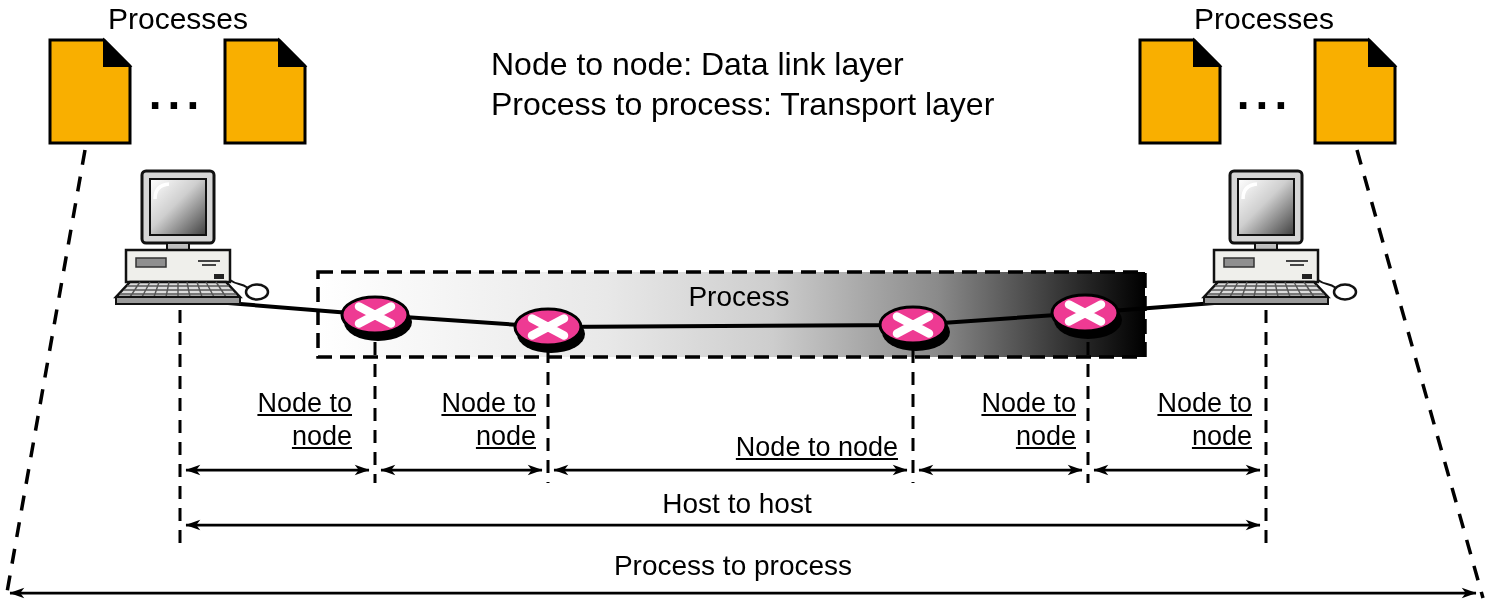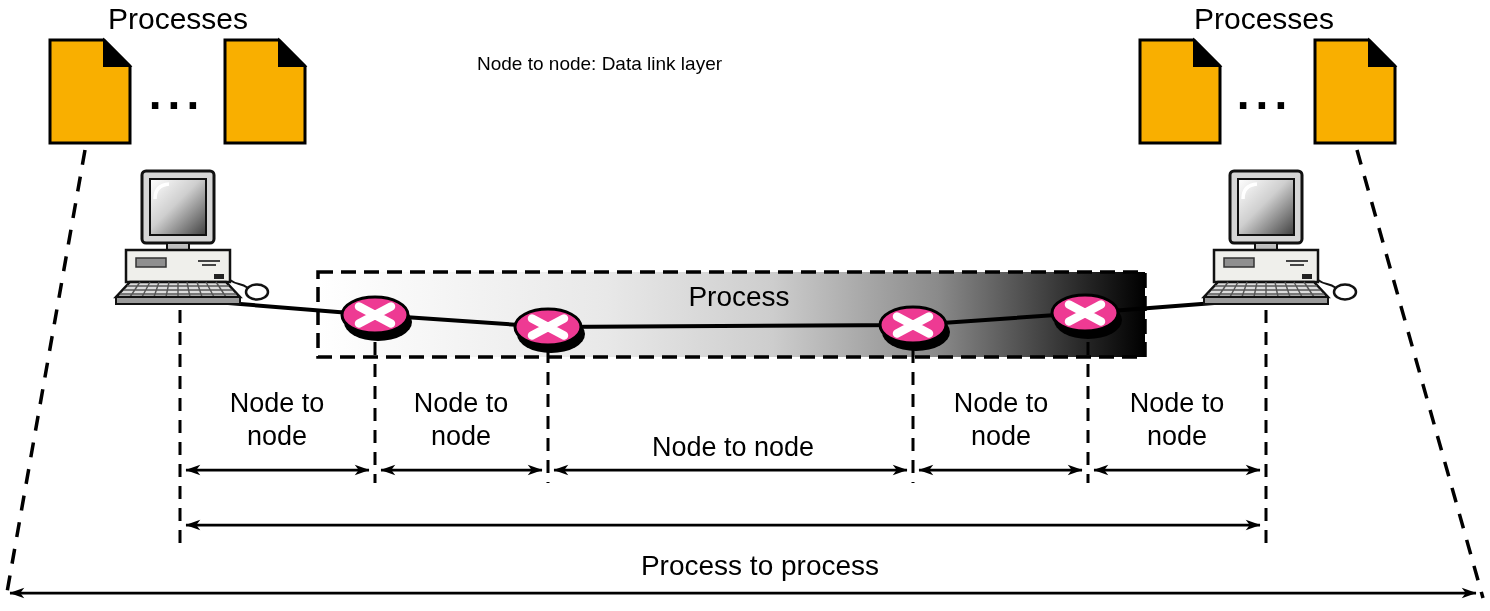--- a/index.html
+++ b/index.html
@@ -11,29 +11,29 @@
     font-family:"Liberation Sans", sans-serif;
     color:#000;
   }
   svg.canvas{position:absolute;left:0;top:0;}
   .lbl{
     position:absolute;
     font-family:"Liberation Sans", sans-serif;
     color:#000;
     white-space:nowrap;
   }
-  .center{transform:translateX(-50%);text-align:center;}
+  .center{transform:translateX(-50%);text-align:right;}
   .proc-lbl{font-size:30px;top:2px;}
   .dots{font-size:46px;font-weight:800;letter-spacing:6px;line-height:1;top:70px;}
-  #legend{left:477px;top:44px;font-size:19px;line-height:40px;}
-  .node-lbl{font-size:27px;line-height:33px;top:387px;white-space:normal;width:150px;}
+  #legend{left:491px;top:44px;font-size:32px;line-height:40px;}
+  .node-lbl{font-size:27px;line-height:33px;top:387px;white-space:normal;width:150px;text-decoration:underline;}
   .node-lbl.wide{top:431px;white-space:nowrap;width:330px;}
   #internet-lbl{left:739px;top:281px;font-size:28px;}
   #host-lbl{left:737px;top:488px;font-size:28px;}
-  #process-lbl{left:733px;top:550px;font-size:28px;margin-left:27px;}
+  #process-lbl{left:733px;top:550px;font-size:28px;}
   .arr{stroke:#000;stroke-width:2.75;}
   .dashv{stroke:#000;stroke-width:3;stroke-dasharray:13 9;}
   .dashd{stroke:#000;stroke-width:3.5;stroke-dasharray:15 12;}
 </style>
 </head>
 <body>
 
 <div id="stage">
 
   <svg class="canvas" width="1490" height="611" viewBox="0 0 1490 611">
@@ -122,25 +122,27 @@
   </svg>
 
   <div class="lbl center proc-lbl" style="left:178px">Processes</div>
   <div class="lbl center proc-lbl" style="left:1264px">Processes</div>
 
   <div class="lbl center dots" style="left:177px">...</div>
   <div class="lbl center dots" style="left:1265px">...</div>
 
   <div class="lbl" id="legend">
     <div>Node to node: Data link layer</div>
+    <div>Process to process: Transport layer</div>
   </div>
 
   <div class="lbl center" id="internet-lbl">Process</div>
 
   <div class="lbl center node-lbl" style="left:277px">Node to node</div>
   <div class="lbl center node-lbl" style="left:461px">Node to node</div>
   <div class="lbl center node-lbl wide" style="left:733px">Node to node</div>
   <div class="lbl center node-lbl" style="left:1001px">Node to node</div>
   <div class="lbl center node-lbl" style="left:1177px">Node to node</div>
 
+  <div class="lbl center" id="host-lbl">Host to host</div>
   <div class="lbl center" id="process-lbl">Process to process</div>
 
 </div>
 
 </body></html>

